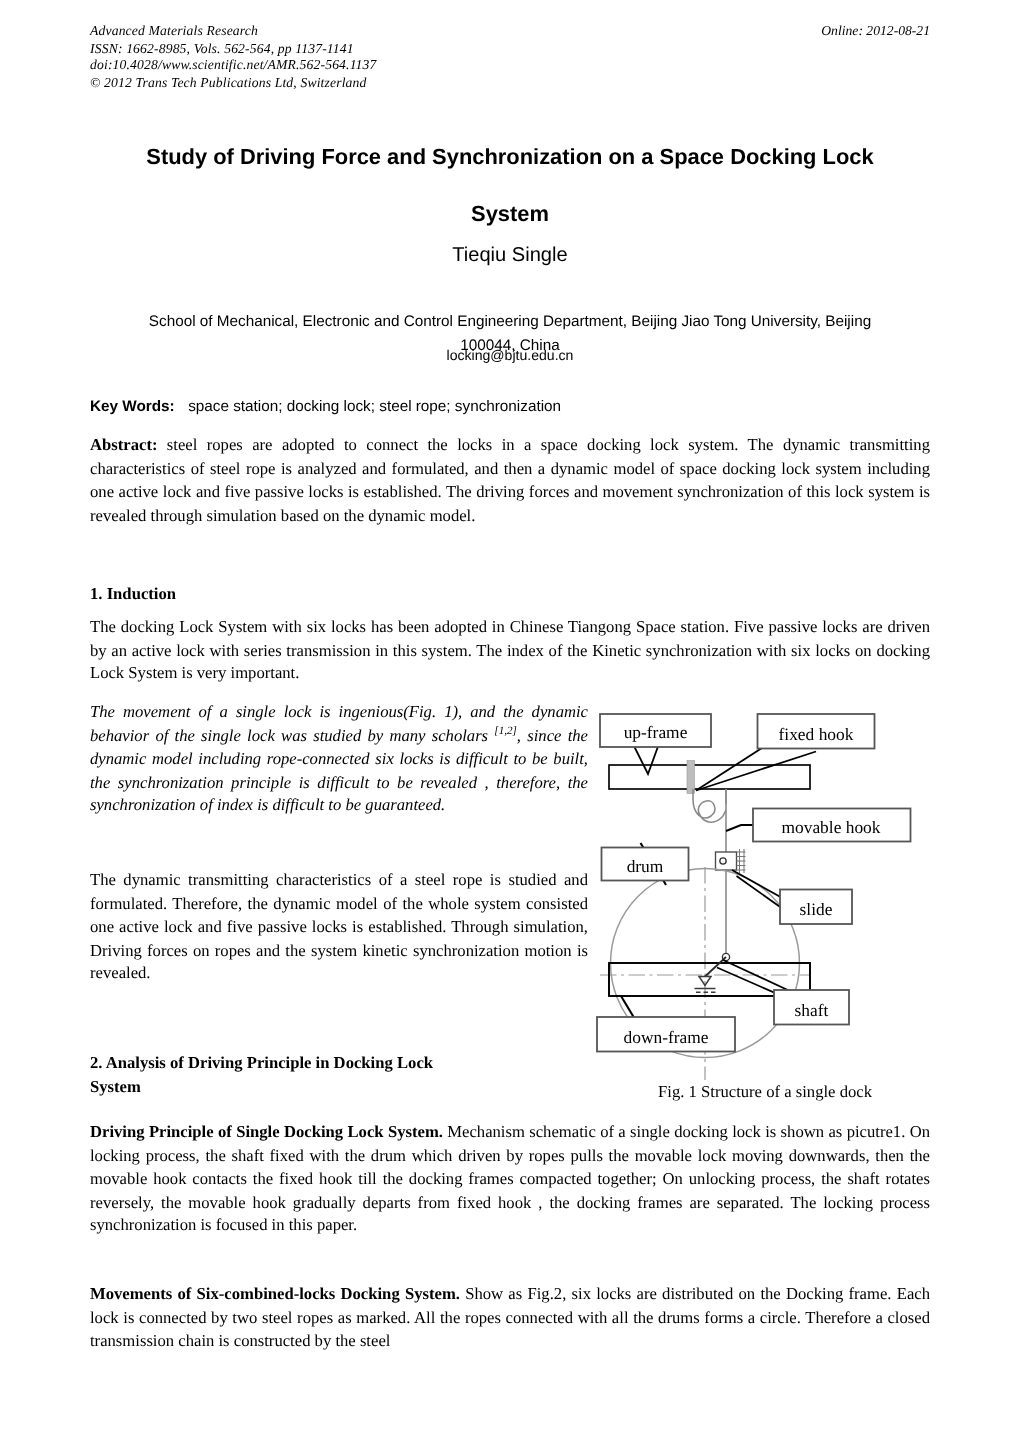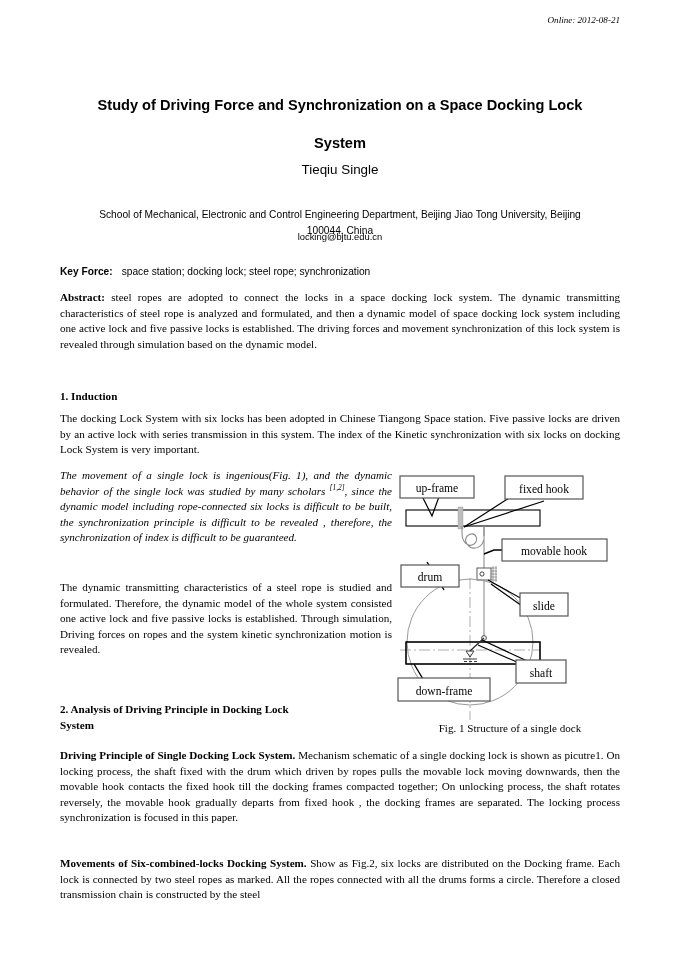--- a/index.html
+++ b/index.html
@@ -184,36 +184,40 @@
     font-size: 11.6px;
     fill: #000000;
   }
 </style>
 </head>
 <body>
 
 <div id="page">
 
   <div class="header-band">
+    <div class="header-left">Advanced Materials Research
+ISSN: 1662-8985, Vols. 562-564, pp 1137-1141
+doi:10.4028/www.scientific.net/AMR.562-564.1137
+© 2012 Trans Tech Publications Ltd, Switzerland</div>
     <div class="header-right">Online: 2012-08-21</div>
   </div>
 
   <div class="title">
     <span>Study of Driving Force and Synchronization on a Space Docking Lock</span>
     <span class="line2">System</span>
   </div>
 
   <div class="author">Tieqiu Single</div>
 
   <div class="affiliation">School of Mechanical, Electronic and Control Engineering Department, Beijing Jiao Tong University, Beijing 100044, China</div>
 
   <div class="email">locking@bjtu.edu.cn</div>
 
   <div class="col keywords">
-    <b>Key Force:</b><span class="kw-sep"></span><span>space station; docking lock; steel rope; synchronization</span>
+    <b>Key Words:</b><span class="kw-sep"></span><span>space station; docking lock; steel rope; synchronization</span>
   </div>
 
   <div class="col abstract">
     <b>Abstract:</b><span> steel ropes are adopted to connect the locks in a space docking lock system. The dynamic transmitting characteristics of steel rope is analyzed and formulated, and then a dynamic model of space docking lock system including one active lock and five passive locks is established. The driving forces and movement synchronization of this lock system is revealed through simulation based on the dynamic model.</span>
   </div>
 
   <div class="col sec1-head">1. Induction</div>
 
   <div class="col sec1-p1">The docking Lock System with six locks has been adopted in Chinese Tiangong Space station. Five passive locks are driven by an active lock with series transmission in this system.    The index of the Kinetic synchronization with six locks on docking Lock System is very important.</div>
 

